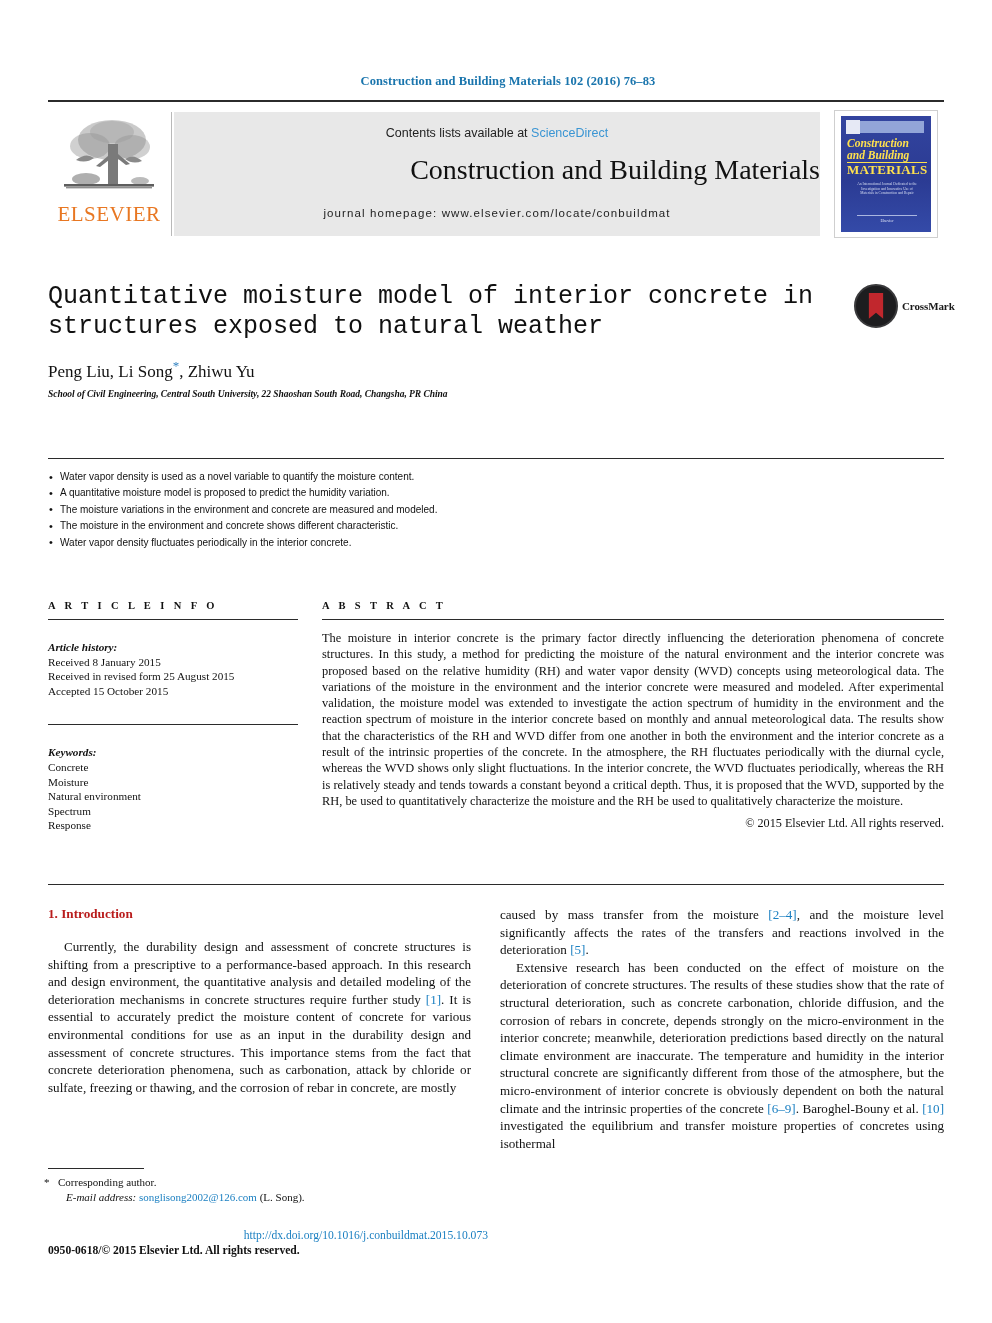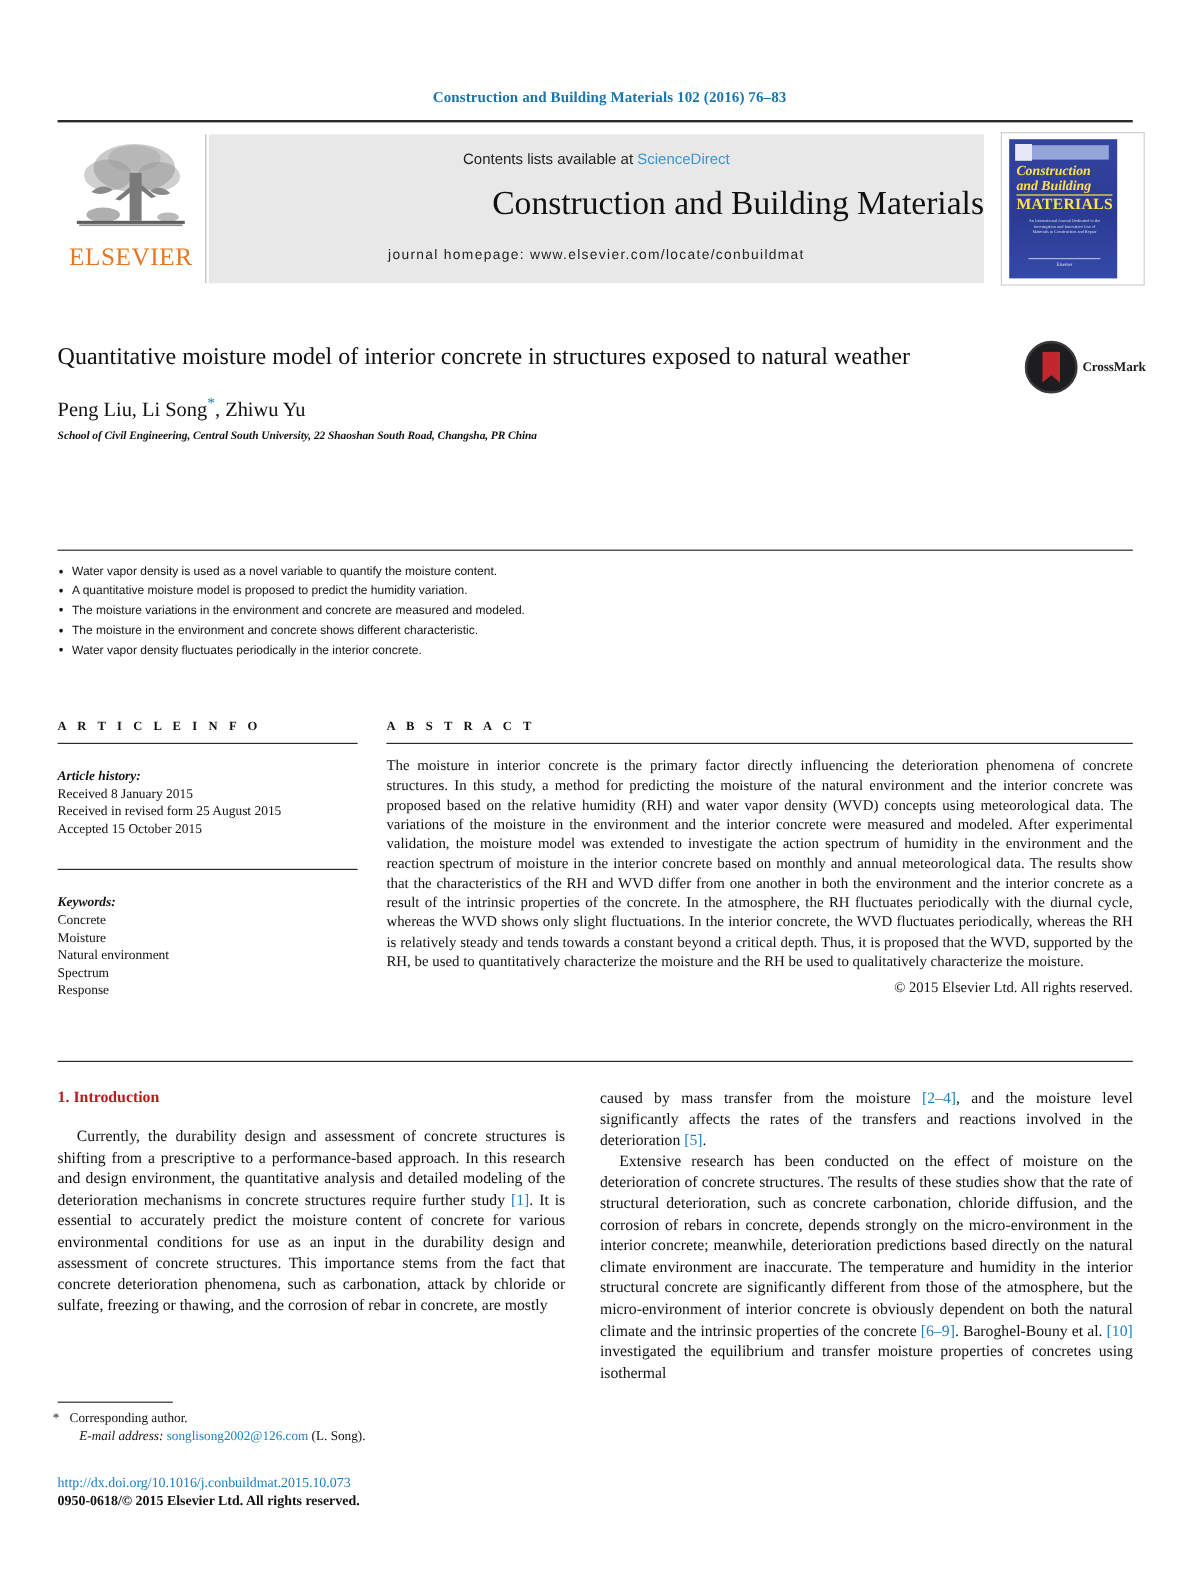--- a/index.html
+++ b/index.html
@@ -105,21 +105,21 @@
     text-align: center;
     font-family: "Liberation Sans", sans-serif;
     font-size: 11.5px;
     letter-spacing: 1.1px;
     color: #222;
   }
 
   .cover-thumb {
     position: absolute;
     left: 786px; top: 2px;
-    width: 120px; height: 128px;
+    width: 104px; height: 128px;
     background: #ffffff;
     border: 1px solid #cfcfcf;
     box-sizing: border-box;
     overflow: hidden;
   }
   .cover-inner {
     position: absolute;
     left: 6px; top: 5px;
     width: 90px; height: 116px;
     background: #2d3e9e;
@@ -179,22 +179,22 @@
   }
 
   
   .title-block {
     position: absolute;
     left: 48px; top: 282px;
     width: 896px;
   }
   .article-title {
     width: 800px;
-    font-family: Liberation Serif, serif;
-    font-size: 20px;
+    font-family: Liberation Mono, monospace;
+    font-size: 25px;
     line-height: 30px;
     color: #101010;
   }
   .authors {
     margin-top: 16px;
     font-family: "Liberation Serif", serif;
     font-size: 17px;
     color: #111;
   }
   .authors .star {
@@ -386,21 +386,21 @@
 
   .doi-block {
     position: absolute;
     left: 48px; top: 1228px;
     width: 440px;
     font-family: "Liberation Serif", serif;
     font-size: 11.6px;
     line-height: 15px;
     color: #111;
   }
-  .doi-link { color: #1a7fc1; }
+  .doi-link { color: #1a7fc1; text-align: right; }
   .issn-line { font-weight: bold; }
 </style>
 </head>
 <body>
 
 <div class="page">
 
   <div class="running-head">Construction and Building Materials 102 (2016) 76–83</div>
 
   <div class="masthead">

